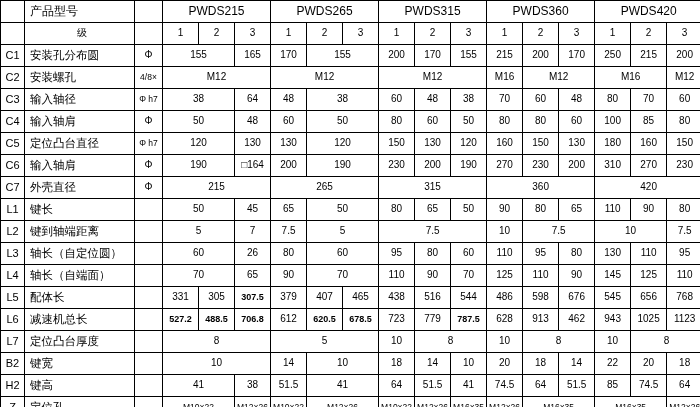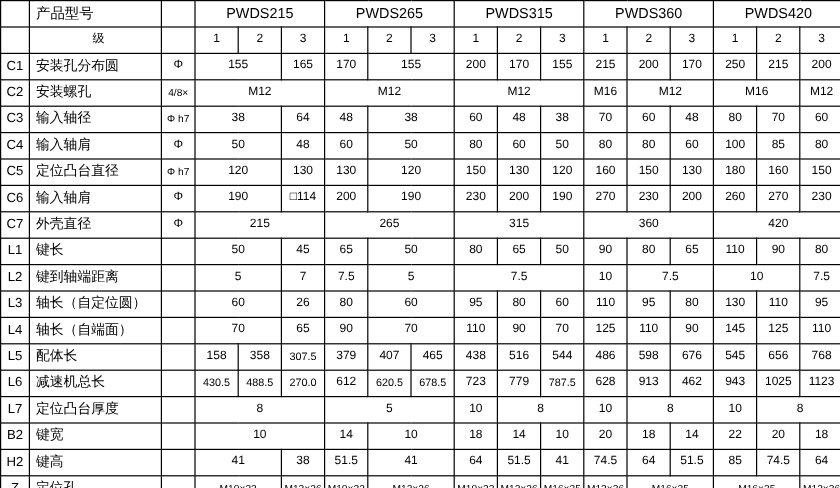--- a/index.html
+++ b/index.html
@@ -26,21 +26,21 @@
     line-height:1.05;
     font-weight:normal;
     overflow:hidden;
     white-space:nowrap;
   }
   .code-col{width:24px;font-size:11px;}
   .label-col{width:110px;text-align:left;padding-left:5px;font-size:11.5px;}
   .sym-col{width:26px;font-size:10px;}
   .hdr-model{font-size:12px;}
   .lvl{font-size:10px;}
-  .small{font-size:9px;}
+  .small{font-size:9px;font-weight:bold;}
   .xsmall{font-size:8.5px;}
 </style>
 </head>
 <body>
 
 <div id="sheet">
   <table>
     <colgroup>
       <col style="width:24px">
       <col style="width:110px">
@@ -162,30 +162,30 @@
           <td>130</td>
           <td>180</td>
           <td>160</td>
           <td>150</td>
         </tr>
         <tr>
           <td class="code-col">C6</td>
           <td class="label-col">输入轴肩</td>
           <td class="sym-col">Φ</td>
           <td colspan="2">190</td>
-          <td>□114</td>
+          <td>□164</td>
           <td>200</td>
           <td colspan="2">190</td>
           <td>230</td>
           <td>200</td>
           <td>190</td>
           <td>270</td>
           <td>230</td>
           <td>200</td>
-          <td>260</td>
+          <td>310</td>
           <td>270</td>
           <td>230</td>
         </tr>
         <tr>
           <td class="code-col">C7</td>
           <td class="label-col">外壳直径</td>
           <td class="sym-col">Φ</td>
           <td colspan="3">215</td>
           <td colspan="3">265</td>
           <td colspan="3">315</td>
@@ -257,43 +257,43 @@
           <td>110</td>
           <td>90</td>
           <td>145</td>
           <td>125</td>
           <td>110</td>
         </tr>
         <tr>
           <td class="code-col">L5</td>
           <td class="label-col">配体长</td>
           <td class="sym-col"></td>
-          <td>158</td>
-          <td>358</td>
+          <td>331</td>
+          <td>305</td>
           <td class="small">307.5</td>
           <td>379</td>
           <td>407</td>
           <td>465</td>
           <td>438</td>
           <td>516</td>
           <td>544</td>
           <td>486</td>
           <td>598</td>
           <td>676</td>
           <td>545</td>
           <td>656</td>
           <td>768</td>
         </tr>
         <tr>
           <td class="code-col">L6</td>
           <td class="label-col">减速机总长</td>
           <td class="sym-col"></td>
-          <td class="small">430.5</td>
+          <td class="small">527.2</td>
           <td class="small">488.5</td>
-          <td class="small">270.0</td>
+          <td class="small">706.8</td>
           <td>612</td>
           <td class="small">620.5</td>
           <td class="small">678.5</td>
           <td>723</td>
           <td>779</td>
           <td class="small">787.5</td>
           <td>628</td>
           <td>913</td>
           <td>462</td>
           <td>943</td>

